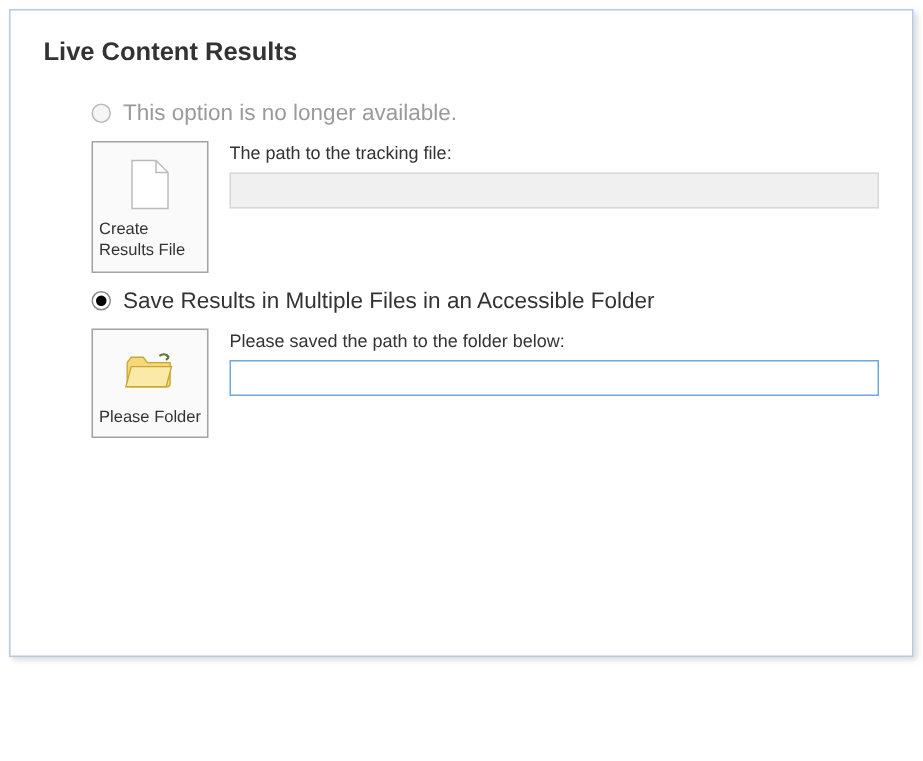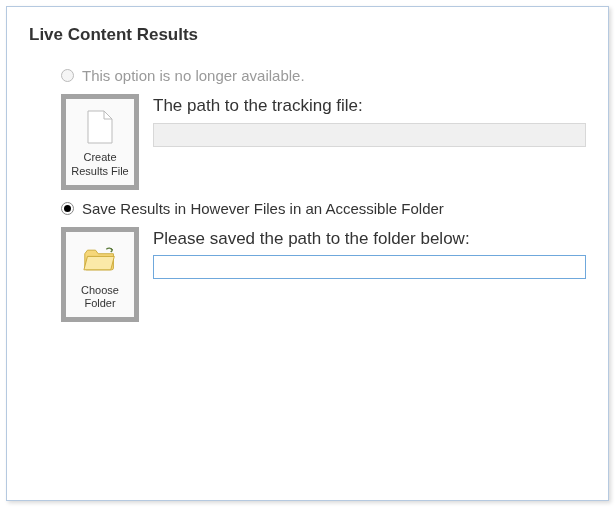--- a/index.html
+++ b/index.html
@@ -3,21 +3,21 @@
   <meta charset="utf-8">
   <style>
     * { box-sizing: border-box; margin: 0; padding: 0; }
     body {
       font-family: "Segoe UI", Tahoma, sans-serif;
       background: #fff;
       padding: 6px;
     }
     .panel {
       width: 603px;
-      height: 495px;
+      height: 432px;
       border: 1px solid #b5c9e0;
       box-shadow: 2px 2px 4px rgba(0,0,0,0.15);
       padding: 18px 22px;
       background: #fff;
       position: relative;
     }
     .section-title {
       font-size: 17px;
       color: #333;
       margin-bottom: 22px;
@@ -56,27 +56,27 @@
       color: #333;
     }
     .option-label.disabled { color: #9a9a9a; }
     .option-body {
       display: flex;
       gap: 14px;
       align-items: flex-start;
     }
     .icon-btn {
       width: 78px;
-      border: 5px solid #a3a3a3;
+      border: 1px solid #a3a3a3;
       background: #fafafa;
       padding: 8px 4px 6px;
       display: flex;
       flex-direction: column;
       align-items: center;
-      text-align: center;
+      text-align: left;
       cursor: pointer;
       flex-shrink: 0;
     }
     .icon-btn .icon-wrap {
       width: 34px;
       height: 40px;
       display: flex;
       align-items: center;
       justify-content: center;
       margin-bottom: 4px;
@@ -87,21 +87,21 @@
       line-height: 1.25;
     }
     .option-text {
       flex: 1;
       font-size: 11.5px;
       color: #333;
       line-height: 1.45;
     }
     .option-text p { margin-bottom: 12px; }
     .field-label {
-      font-size: 17px;
+      font-size: 12px;
       color: #333;
       margin-bottom: 4px;
       display: block;
     }
     .readonly-field {
       width: 100%;
       height: 24px;
       background: #f0f0f0;
       border: 1px solid #d8d8d8;
       padding: 2px 6px;
@@ -147,33 +147,33 @@
         <span class="field-label">The path to the tracking file:</span>
         <div class="readonly-field"></div>
       </div>
     </div>
   </div>
 
 
   <div class="option-block">
     <div class="radio-row">
       <span class="radio selected"></span>
-      <span class="option-label">Save Results in However Files in an Accessible Folder</span>
+      <span class="option-label">Save Results in Multiple Files in an Accessible Folder</span>
     </div>
     <div class="option-body">
       <div class="icon-btn">
         <div class="icon-wrap">
           <svg width="38" height="30" viewBox="0 0 38 30">
             <path d="M2 8 l3 -4 h9 l3 4 h17 v16 a2 2 0 0 1 -2 2 h-28 a2 2 0 0 1 -2 -2 z" fill="#f6d77a" stroke="#c9a733" stroke-width="1"></path>
             <path d="M5 11 h30 l-4 15 h-30 z" fill="#fbe9a8" stroke="#c9a733" stroke-width="1"></path>
             <path d="M26 3 q4 -3 7 1" fill="none" stroke="#5a7a3a" stroke-width="1.5"></path>
             <path d="M33 4 l-2 -2 m2 2 l-2 2" stroke="#5a7a3a" stroke-width="1.5" fill="none"></path>
           </svg>
         </div>
-        <span class="btn-label">Choose Folder</span>
+        <span class="btn-label">Please Folder</span>
       </div>
       <div class="option-text">
         <span class="field-label">Please saved the path to the folder below:</span>
         <input type="text" class="text-input" value="" style="">
       </div>
     </div>
   </div>
 </div>
 
 </body></html>

